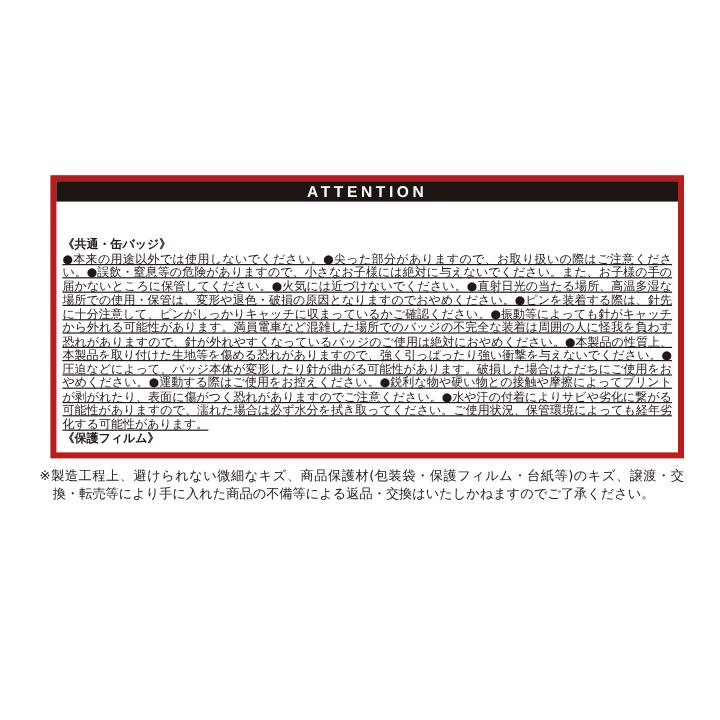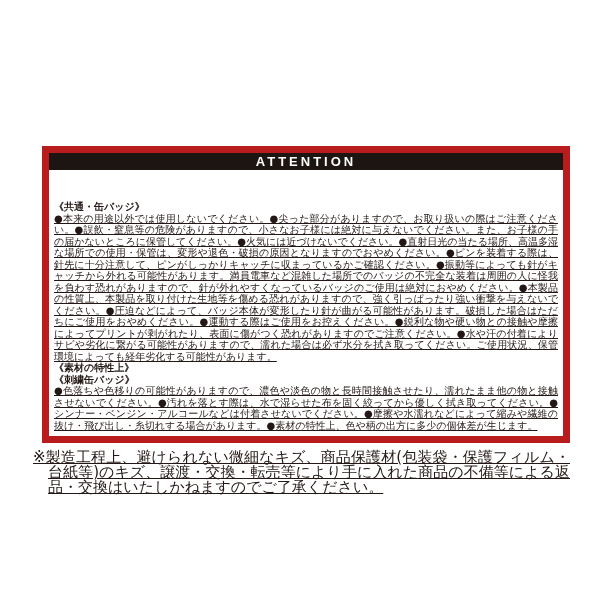--- a/index.html
+++ b/index.html
@@ -15,21 +15,21 @@
     background: #ffffff;
     overflow: hidden;
   }
   .content {
     position: absolute;
     left: 42px;
     top: 146px;
     width: 528px;
   }
   .notice-box {
-    border: 7px solid #b91c1c;
+    border: 5px solid #b91c1c;
     background: #ffffff;
     box-sizing: border-box;
   }
   .attention-bar {
     background: #1c1512;
     color: #ffffff;
     text-align: center;
     font-weight: bold;
     font-size: 13px;
     line-height: 17px;
@@ -53,28 +53,27 @@
   }
   .section-body {
     margin: 0;
     text-decoration: underline;
   }
   .footnote {
     margin-top: 7px;
     margin-left: -9px;
     width: calc(100% + 9px);
     color: #231815;
-    font-size: 15px;
+    font-size: 11px;
     line-height: 15px;
     padding-left: 1em;
     text-indent: -1em;
     text-align: justify;
     font-weight: 500;
     box-sizing: border-box;
-    text-decoration: underline;
   }
 </style>
 </head>
 <body>
 
 <div class="page">
   <div class="content">
 
     <div class="notice-box">
       <div class="attention-bar">
@@ -82,27 +81,23 @@
       </div>
 
       <div class="notice-text">
 
         <div>
           <p class="section-heading">《共通・缶バッジ》</p>
           <p class="section-body">●本来の用途以外では使用しないでください。●尖った部分がありますので、お取り扱いの際はご注意ください。●誤飲・窒息等の危険がありますので、小さなお子様には絶対に与えないでください。また、お子様の手の届かないところに保管してください。●火気には近づけないでください。●直射日光の当たる場所、高温多湿な場所での使用・保管は、変形や退色・破損の原因となりますのでおやめください。●ピンを装着する際は、針先に十分注意して、ピンがしっかりキャッチに収まっているかご確認ください。●振動等によっても針がキャッチから外れる可能性があります。満員電車など混雑した場所でのバッジの不完全な装着は周囲の人に怪我を負わす恐れがありますので、針が外れやすくなっているバッジのご使用は絶対におやめください。●本製品の性質上、本製品を取り付けた生地等を傷める恐れがありますので、強く引っぱったり強い衝撃を与えないでください。●圧迫などによって、バッジ本体が変形したり針が曲がる可能性があります。破損した場合はただちにご使用をおやめください。●運動する際はご使用をお控えください。●鋭利な物や硬い物との接触や摩擦によってプリントが剥がれたり、表面に傷がつく恐れがありますのでご注意ください。●水や汗の付着によりサビや劣化に繋がる可能性がありますので、濡れた場合は必ず水分を拭き取ってください。ご使用状況、保管環境によっても経年劣化する可能性があります。</p>
         </div>
 
         <div>
-          <p class="section-heading">《素材の特性上》</p>
+          <p class="section-heading">《保護フィルム》</p>
         </div>
 
-        <div>
-          <p class="section-heading">《刺繍缶バッジ》</p>
-          <p class="section-body">●色落ちや色移りの可能性がありますので、濃色や淡色の物と長時間接触させたり、濡れたまま他の物と接触させないでください。●汚れを落とす際は、水で湿らせた布を固く絞ってから優しく拭き取ってください。●シンナー・ベンジン・アルコールなどは付着させないでください。●摩擦や水濡れなどによって縮みや繊維の抜け・飛び出し・糸切れする場合があります。●素材の特性上、色や柄の出方に多少の個体差が生じます。</p>
-        </div>
 
       </div>
     </div>
 
     <p class="footnote">※製造工程上、避けられない微細なキズ、商品保護材(包装袋・保護フィルム・台紙等)のキズ、譲渡・交換・転売等により手に入れた商品の不備等による返品・交換はいたしかねますのでご了承ください。</p>
 
   </div>
 </div>
 
 </body></html>

